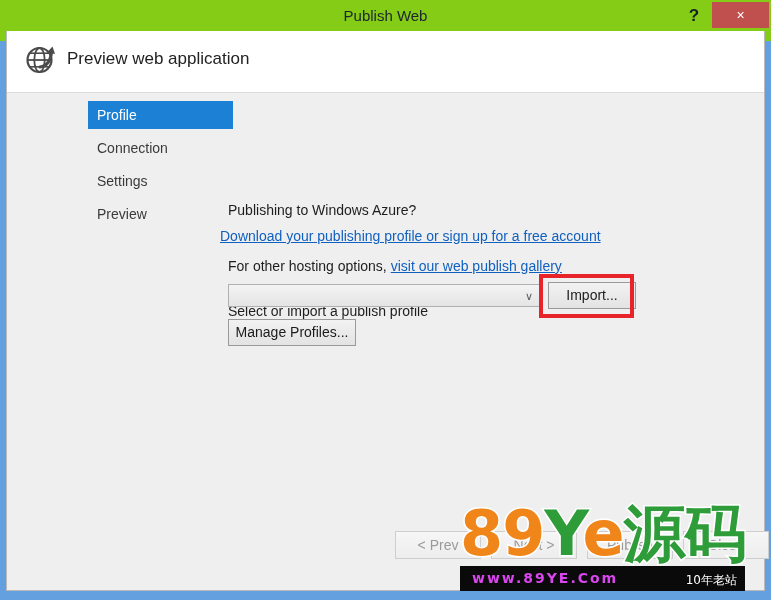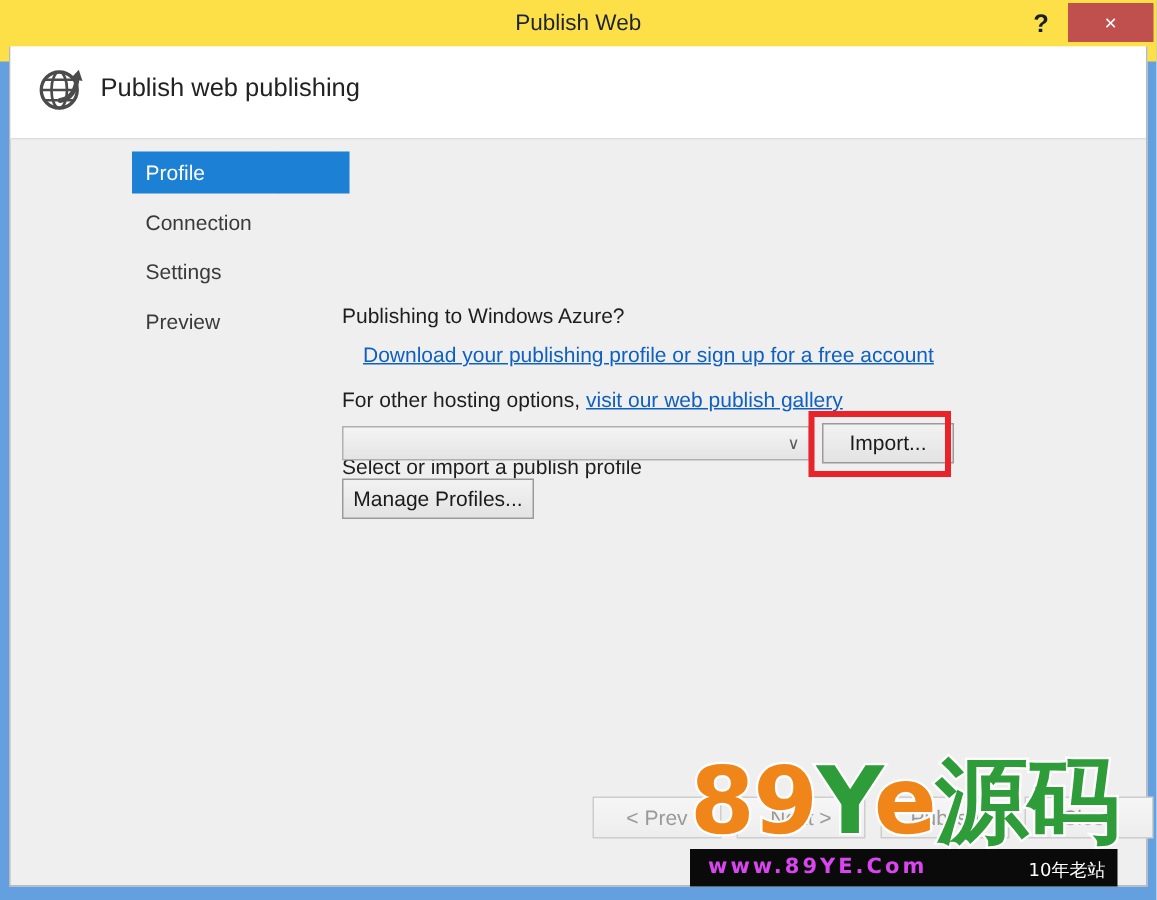--- a/index.html
+++ b/index.html
@@ -24,21 +24,21 @@
     background: #64a0e0;
     box-sizing: border-box;
   }
 
   
   #titlebar {
     position: absolute;
     left: 0; top: 0;
     width: 771px;
     height: 41px;
-    background: #fde047;
+    background: #84cc16;
   }
   #title-text {
     position: absolute;
     left: 0; top: 0;
     width: 771px;
     line-height: 31px;
     text-align: center;
     font-size: 15px;
     color: #1d2430;
     font-family: "Liberation Sans", sans-serif;
@@ -320,21 +320,21 @@
     <div id="header-band">
       <svg id="app-icon" viewBox="0 0 36 36">
         <ellipse cx="15.5" cy="19" rx="12" ry="12" fill="none" stroke="#4b4b4b" stroke-width="2.2"></ellipse>
         <ellipse cx="15.5" cy="19" rx="5.2" ry="12" fill="none" stroke="#4b4b4b" stroke-width="1.8"></ellipse>
         <line x1="3.5" y1="19" x2="27.5" y2="19" stroke="#4b4b4b" stroke-width="1.8"></line>
         <line x1="5.5" y1="12.2" x2="25.5" y2="12.2" stroke="#4b4b4b" stroke-width="1.6"></line>
         <line x1="5.5" y1="25.8" x2="25.5" y2="25.8" stroke="#4b4b4b" stroke-width="1.6"></line>
         <path d="M16 26 C 23 25, 27 19, 27.5 10" fill="none" stroke="#4b4b4b" stroke-width="3.2" stroke-linecap="round"></path>
         <path d="M23 11.5 L 28.5 5.5 L 31 13 Z" fill="#4b4b4b"></path>
       </svg>
-      <div id="header-title">Publish web publishing</div>
+      <div id="header-title">Preview web application</div>
     </div>
 
     <div id="sidebar">
       <div class="nav-item selected" style="top:8px;">
         <span>Profile</span>
       </div>
       <div class="nav-arrow" style="top:8px;"></div>
 
       <div class="nav-item" style="top:41px;">
         <span>Connection</span>
@@ -344,21 +344,21 @@
       </div>
       <div class="nav-item" style="top:107px;">
         <span>Preview</span>
       </div>
     </div>
 
     <div id="content">
 
       <div class="ct-line" style="left:21px; top:61px;">Publishing to Windows Azure?</div>
 
-      <a class="ct-line link" style="left:35px; top:87px;">Download your publishing profile or sign up for a free account</a>
+      <a class="ct-line link" style="left:13px; top:87px;">Download your publishing profile or sign up for a free account</a>
 
       <div class="ct-line" style="left:21px; top:117px;">
         <span>For other hosting options,</span>
         <a class="link">visit our web publish gallery</a>
       </div>
 
       <div class="ct-line" style="left:21px; top:162px;">Select or import a publish profile</div>
 
       <div id="combo">
         <span id="combo-value"></span>

